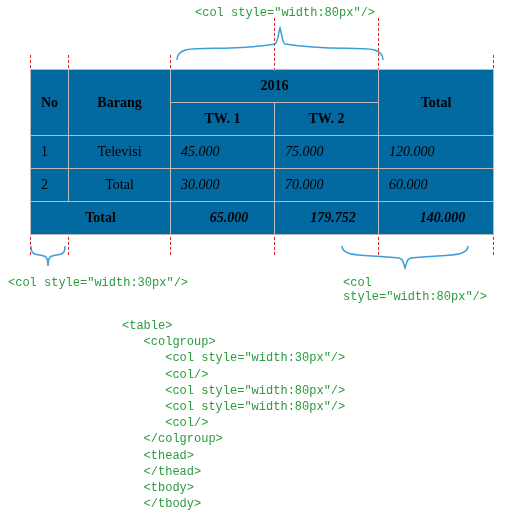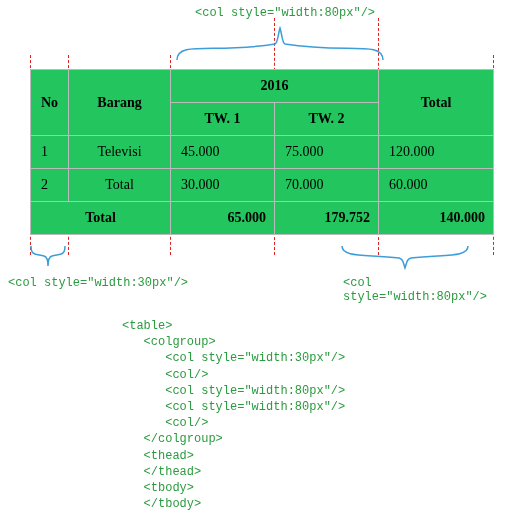--- a/index.html
+++ b/index.html
@@ -46,32 +46,32 @@
   }
   table.data {
     border-collapse: collapse;
     width: 100%;
     table-layout: fixed;
   }
   table.data th, table.data td {
     border: 1px solid #bbb;
     padding: 6px 8px;
     height: 20px;
-    background: #22c55e;
+    background: #0369a1;
     margin-left: 48px;
   }
   table.data th {
     font-weight: bold;
     text-align: center;
   }
   table.data td.num-cell { text-align: left; padding-left: 10px; }
   table.data td.txt { text-align: center; }
-  table.data td.val { text-align: left; padding-left: 10px; }
+  table.data td.val { text-align: left; padding-left: 10px; font-style: italic; }
   table.data tbody tr.total-row td { font-weight: bold; text-align: center; }
-  table.data tbody tr.total-row td.val { text-align: right; padding-left: 21px; }
+  table.data tbody tr.total-row td.val { text-align: center; padding-left: 21px; }
 
   .dash {
     position: absolute;
     border-left: 1.5px dashed #d22;
   }
   .d1 { left: 30px;  top: 55px; height: 200px; }
   .d2 { left: 68px;  top: 55px; height: 200px; }
   .d3 { left: 170px; top: 55px; height: 200px; }
   .d4 { left: 274px; top: 18px; height: 237px; }
   .d5 { left: 378px; top: 18px; height: 237px; }

